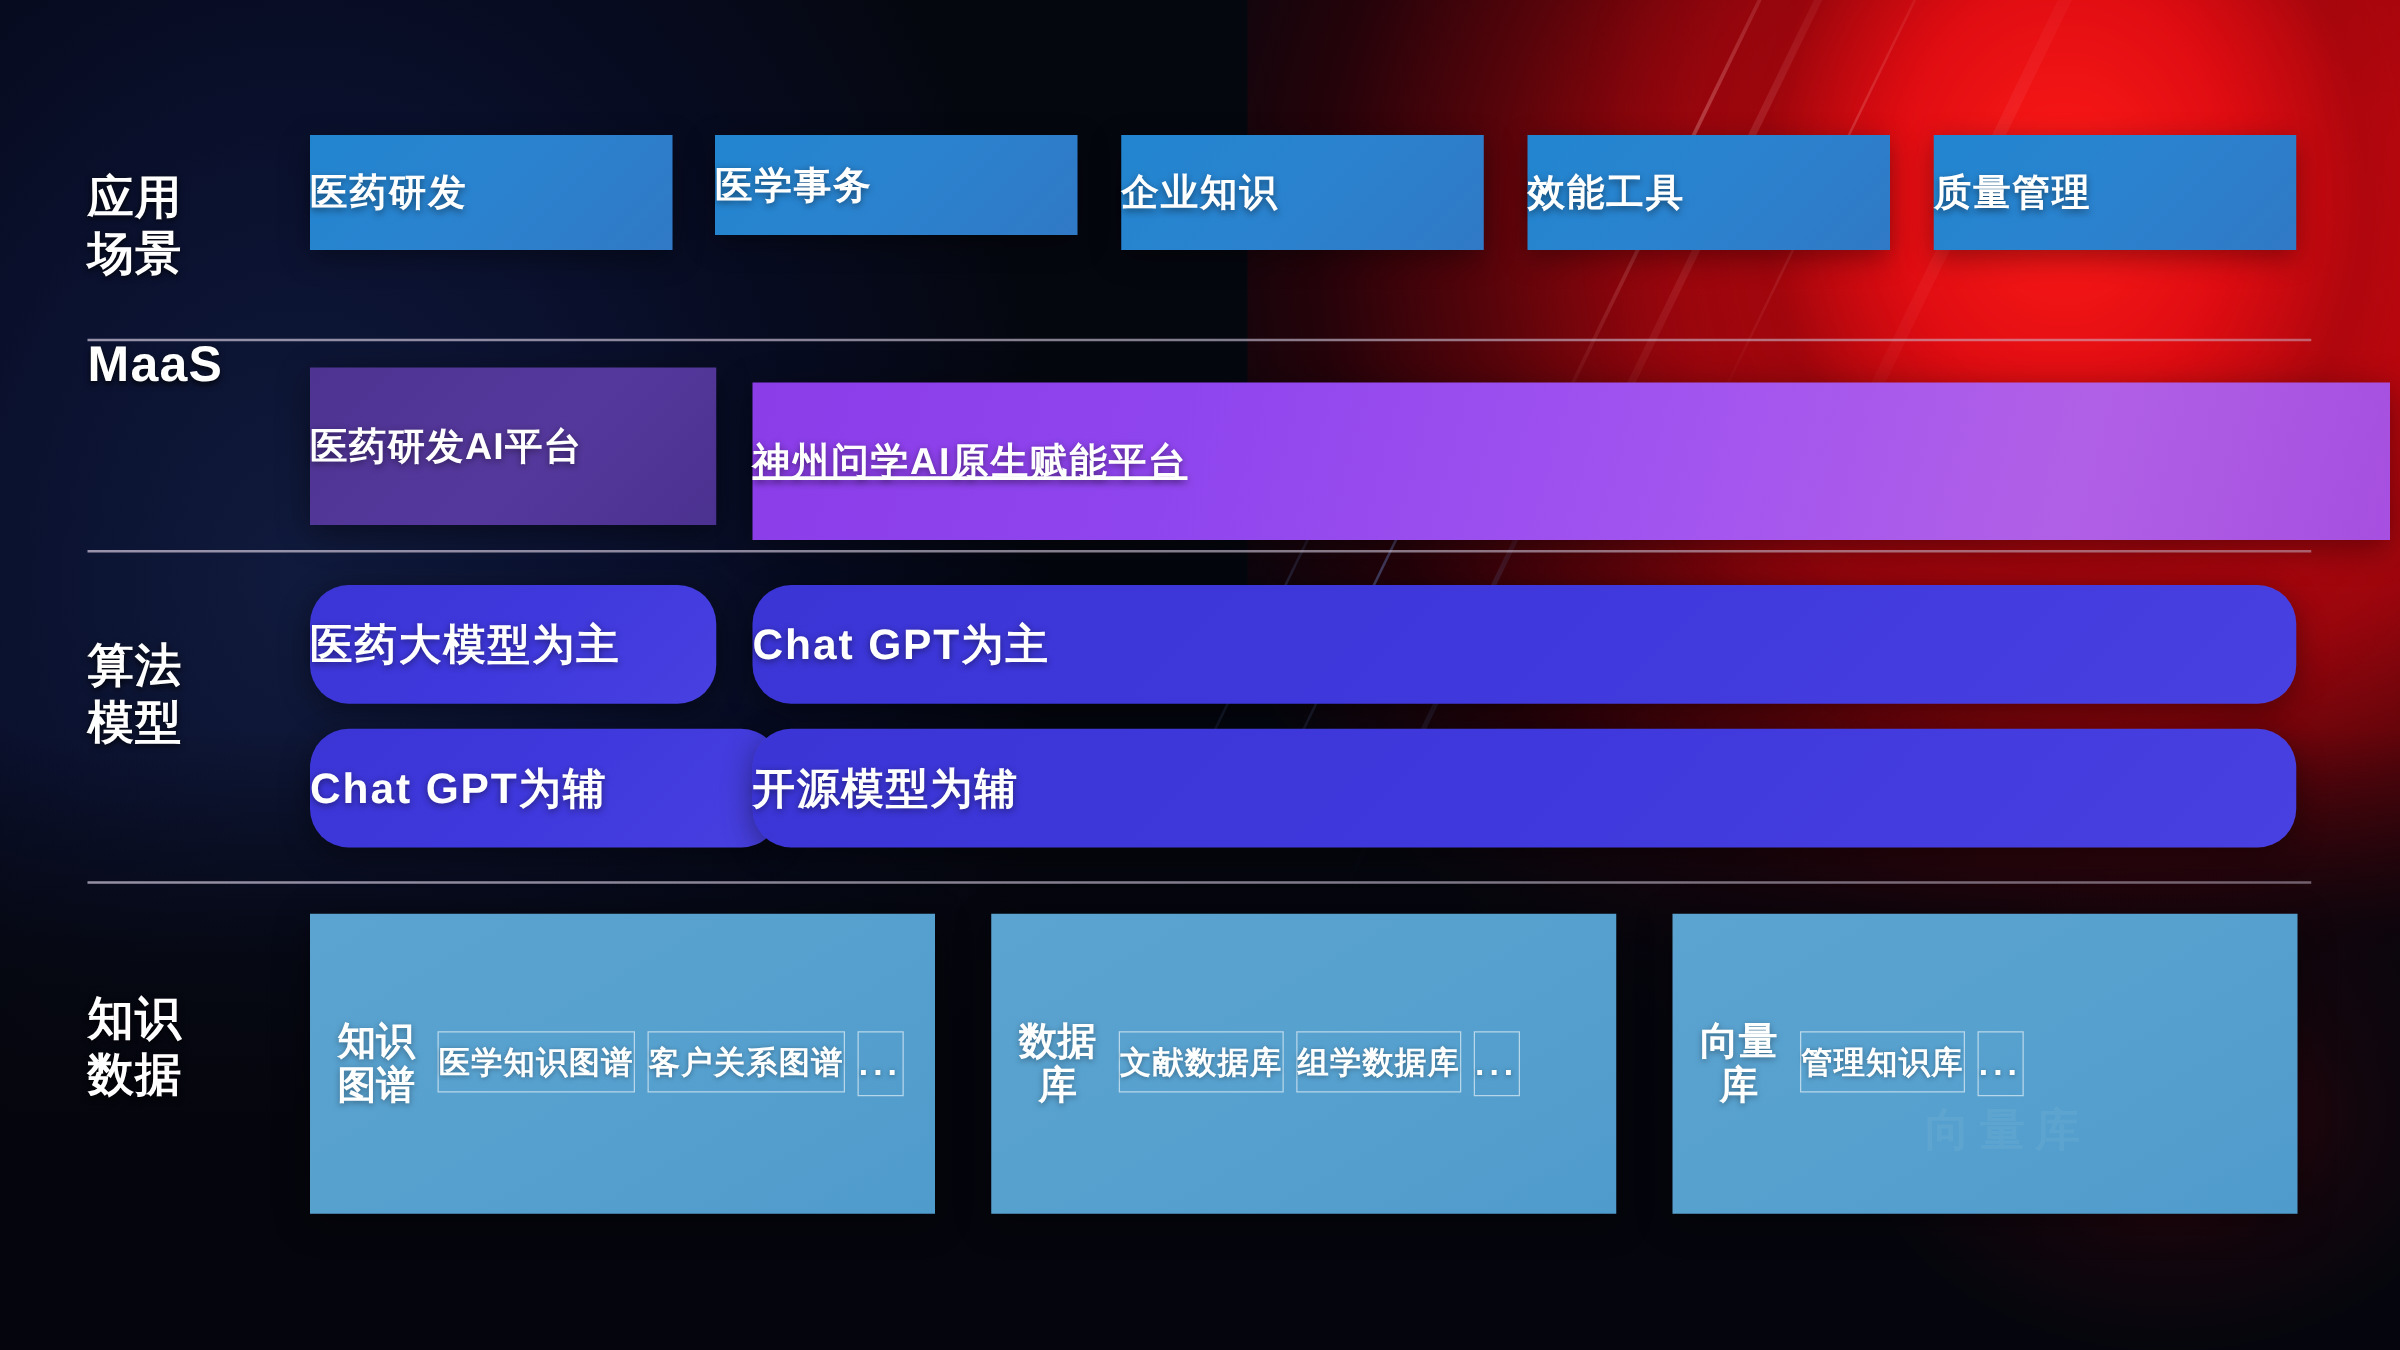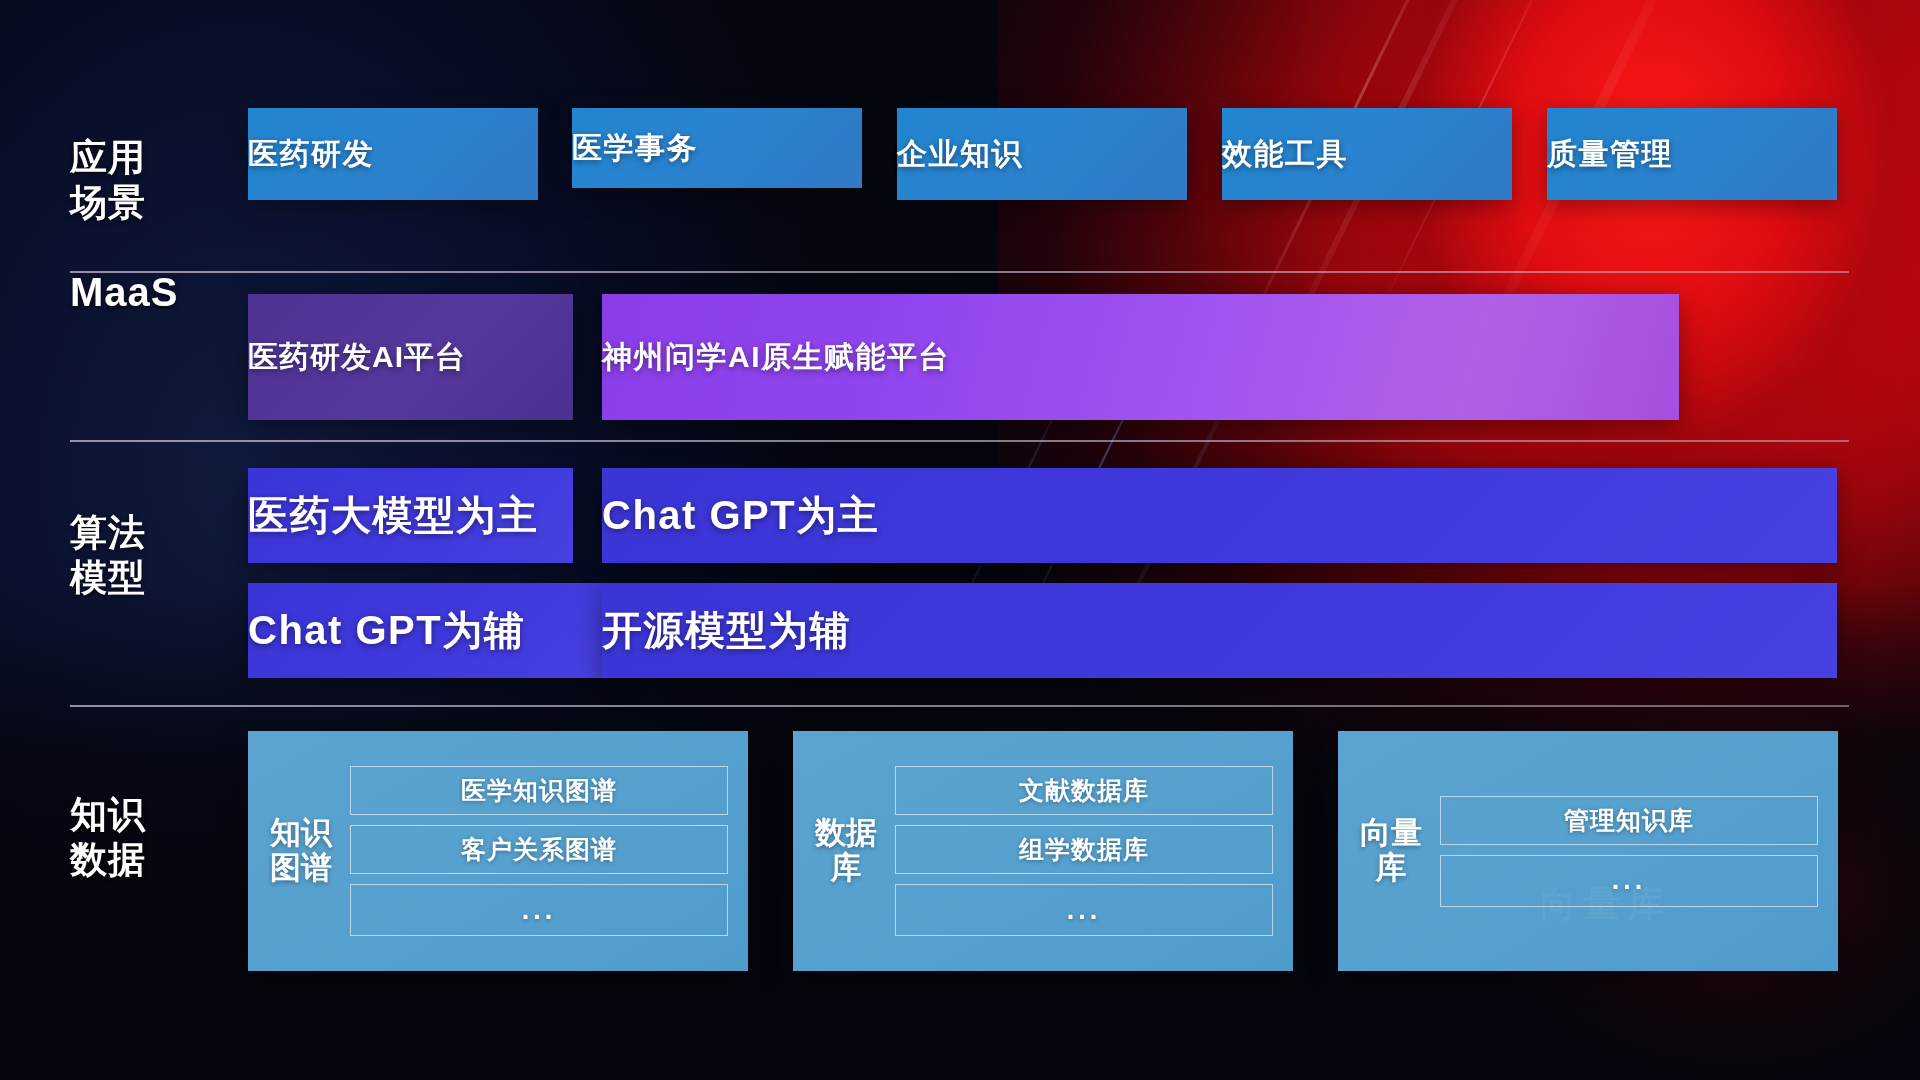--- a/index.html
+++ b/index.html
@@ -80,38 +80,39 @@
     box-shadow:0 6px 24px rgba(0,0,0,.40);
   }
   .c-maas-right{
     background:linear-gradient(105deg,#8b3de8 0%,#8f45ee 26%,#a355ef 58%,#b060e6 80%,#a64fe0 100%);
     font-size:30px; letter-spacing:1.5px;
     box-shadow:0 6px 26px rgba(0,0,0,.40);
   }
   
   .c-alg{
     background:linear-gradient(135deg,#3b35d6 0%,#3f38dc 50%,#4840e0 100%);
-    font-size:40px; letter-spacing:1.5px;
+    font-size:34px; letter-spacing:1.5px;
     box-shadow:0 6px 24px rgba(0,0,0,.40);
+    border-radius:31px;
   }
   
   .kgroup{
     position:absolute; top:731px; height:240px;
     background:linear-gradient(150deg,#5ba3d0 0%,#57a1cf 45%,#4f9bcb 100%);
     display:flex; align-items:center;
     box-shadow:0 6px 26px rgba(0,0,0,.42);
   }
   .kgroup .ktitle{
     width:70px; flex:0 0 70px;
     color:#fff; font-weight:bold; font-size:31px; line-height:1.12;
     text-align:center; letter-spacing:0px;
     margin-left:18px;
     text-shadow:0 2px 5px rgba(0,0,0,.35);
   }
-  .kitems{ flex:1 1 auto; display:flex; flex-direction:column; gap:10px; padding:14px 20px 14px 14px; }
+  .kitems{ flex:1 1 auto; display:flex; flex-direction:row; gap:10px; padding:14px 20px 14px 14px; }
   .kitem{
     height:49px; display:flex; align-items:center; justify-content:center;
     border:1.5px solid rgba(255,255,255,0.58);
     color:#fff; font-weight:bold; font-size:25px; letter-spacing:1px;
     text-shadow:0 1px 4px rgba(0,0,0,.35);
   }
   .kitem.ellipsis{ height:52px; font-size:27px; letter-spacing:4px; }
 
   .wm{
     position:absolute; color:rgba(255,255,255,0.055); font-size:36px;
@@ -163,21 +164,21 @@
 
   <div class="divider" style="top:271px;"></div>
 
   <div class="row-label" style="top:268px; font-size:40px;">
     <div>MaaS</div>
   </div>
 
   <div class="card c-maas-left" style="left:248px; top:294px; width:325px; height:126px;">
     <span>医药研发AI平台</span>
   </div>
-  <div class="card c-maas-right" style="left:602px; top:294px; width:1077px; height:126px;">
+  <div class="card c-maas-right" style="left:602px; top:306px; width:1310px; height:126px;text-decoration:underline;">
     <span>神州问学AI原生赋能平台</span>
   </div>
 
   <div class="divider" style="top:440px;"></div>
 
   <div class="row-label" style="top:510px;">
     <div>算法</div>
     <div>模型</div>
   </div>
 

